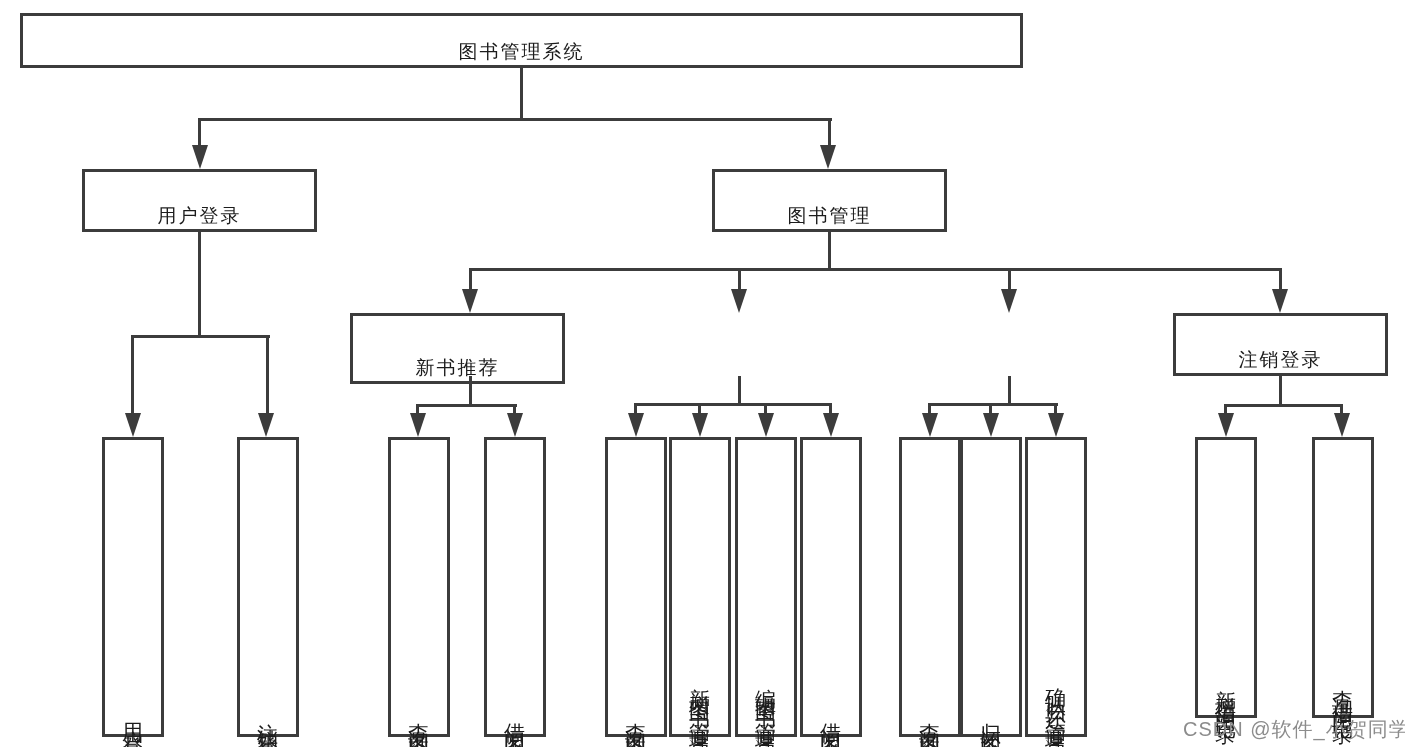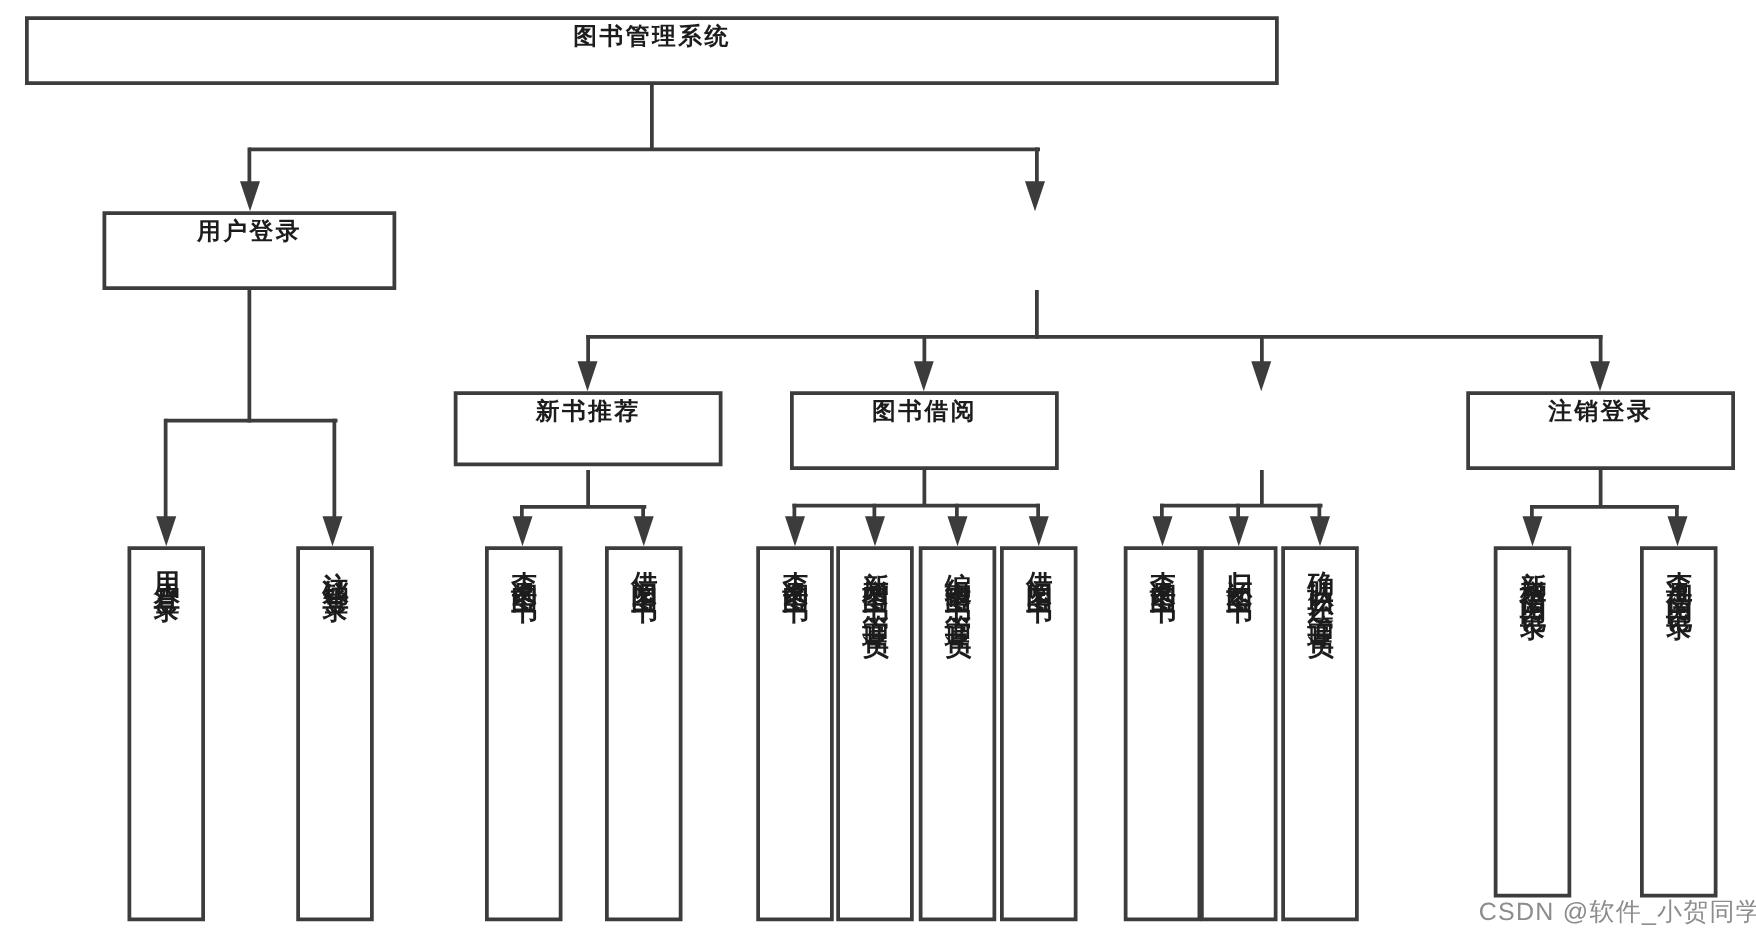--- a/index.html
+++ b/index.html
@@ -9,21 +9,21 @@
     --bg:#ffffff;
   }
   html,body{margin:0;padding:0;background:var(--bg);}
   #canvas{
     position:relative;width:1405px;height:747px;background:var(--bg);
     font-family:"Liberation Sans","DejaVu Sans",sans-serif;color:var(--text);
     overflow:hidden;
   }
   .box{
     position:absolute;box-sizing:border-box;border:3px solid var(--line);
-    background:#fff;display:flex;align-items:flex-start;justify-content:center;font-weight:bold;
+    background:#fff;display:flex;align-items:flex-end;justify-content:center;
   }
   .hlabel{font-size:19px;letter-spacing:2px;white-space:nowrap;}
   .leaf .vlabel{
     writing-mode:vertical-rl;text-orientation:mixed;
     font-size:21px;letter-spacing:7px;line-height:1;
   }
   .v{position:absolute;width:3px;background:var(--line);}
   .h{position:absolute;height:3px;background:var(--line);}
   .arrow{
     position:absolute;width:0;height:0;
@@ -47,44 +47,44 @@
   <div class="v" style="left:520px;top:68px;height:52px;"></div>
   <div class="h" style="left:199px;top:118px;width:633px;"></div>
   <div class="v" style="left:198px;top:118px;height:30px;"></div>
   <div class="arrow" style="left:192px;top:145px;"></div>
   <div class="v" style="left:828px;top:118px;height:30px;"></div>
   <div class="arrow" style="left:820px;top:145px;"></div>
 
   <div class="box" style="left:82px;top:169px;width:235px;height:63px;">
     <span class="hlabel">用户登录</span>
   </div>
+  <div class="box" style="left:712px;top:169px;width:235px;height:63px;">
+    <span class="hlabel">图书管理</span>
+  </div>
 
   <div class="v" style="left:198px;top:232px;height:106px;"></div>
   <div class="h" style="left:132px;top:335px;width:138px;"></div>
   <div class="v" style="left:131px;top:335px;height:80px;"></div>
   <div class="arrow" style="left:125px;top:413px;"></div>
   <div class="v" style="left:266px;top:335px;height:80px;"></div>
   <div class="arrow" style="left:258px;top:413px;"></div>
 
   <div class="v" style="left:828px;top:232px;height:39px;"></div>
   <div class="h" style="left:469px;top:268px;width:813px;"></div>
   <div class="v" style="left:469px;top:268px;height:23px;"></div>
   <div class="arrow" style="left:462px;top:289px;"></div>
   <div class="v" style="left:738px;top:268px;height:23px;"></div>
   <div class="arrow" style="left:731px;top:289px;"></div>
   <div class="v" style="left:1008px;top:268px;height:23px;"></div>
   <div class="arrow" style="left:1001px;top:289px;"></div>
   <div class="v" style="left:1279px;top:268px;height:23px;"></div>
   <div class="arrow" style="left:1272px;top:289px;"></div>
 
-  <div class="box" style="left:363px;top:313px;width:215px;height:60px;">
+  <div class="box" style="left:350px;top:313px;width:215px;height:71px;">
     <span class="hlabel">新书推荐</span>
-  </div>
-  <div class="box" style="left:632px;top:313px;width:215px;height:63px;">
-    <span class="hlabel">图书借阅</span>
   </div>
   <div class="box" style="left:1173px;top:313px;width:215px;height:63px;">
     <span class="hlabel">注销登录</span>
   </div>
 
   <div class="v" style="left:469px;top:376px;height:30px;"></div>
   <div class="h" style="left:417px;top:404px;width:100px;"></div>
   <div class="v" style="left:416px;top:404px;height:12px;"></div>
   <div class="arrow" style="left:410px;top:413px;"></div>
   <div class="v" style="left:513px;top:404px;height:12px;"></div>

